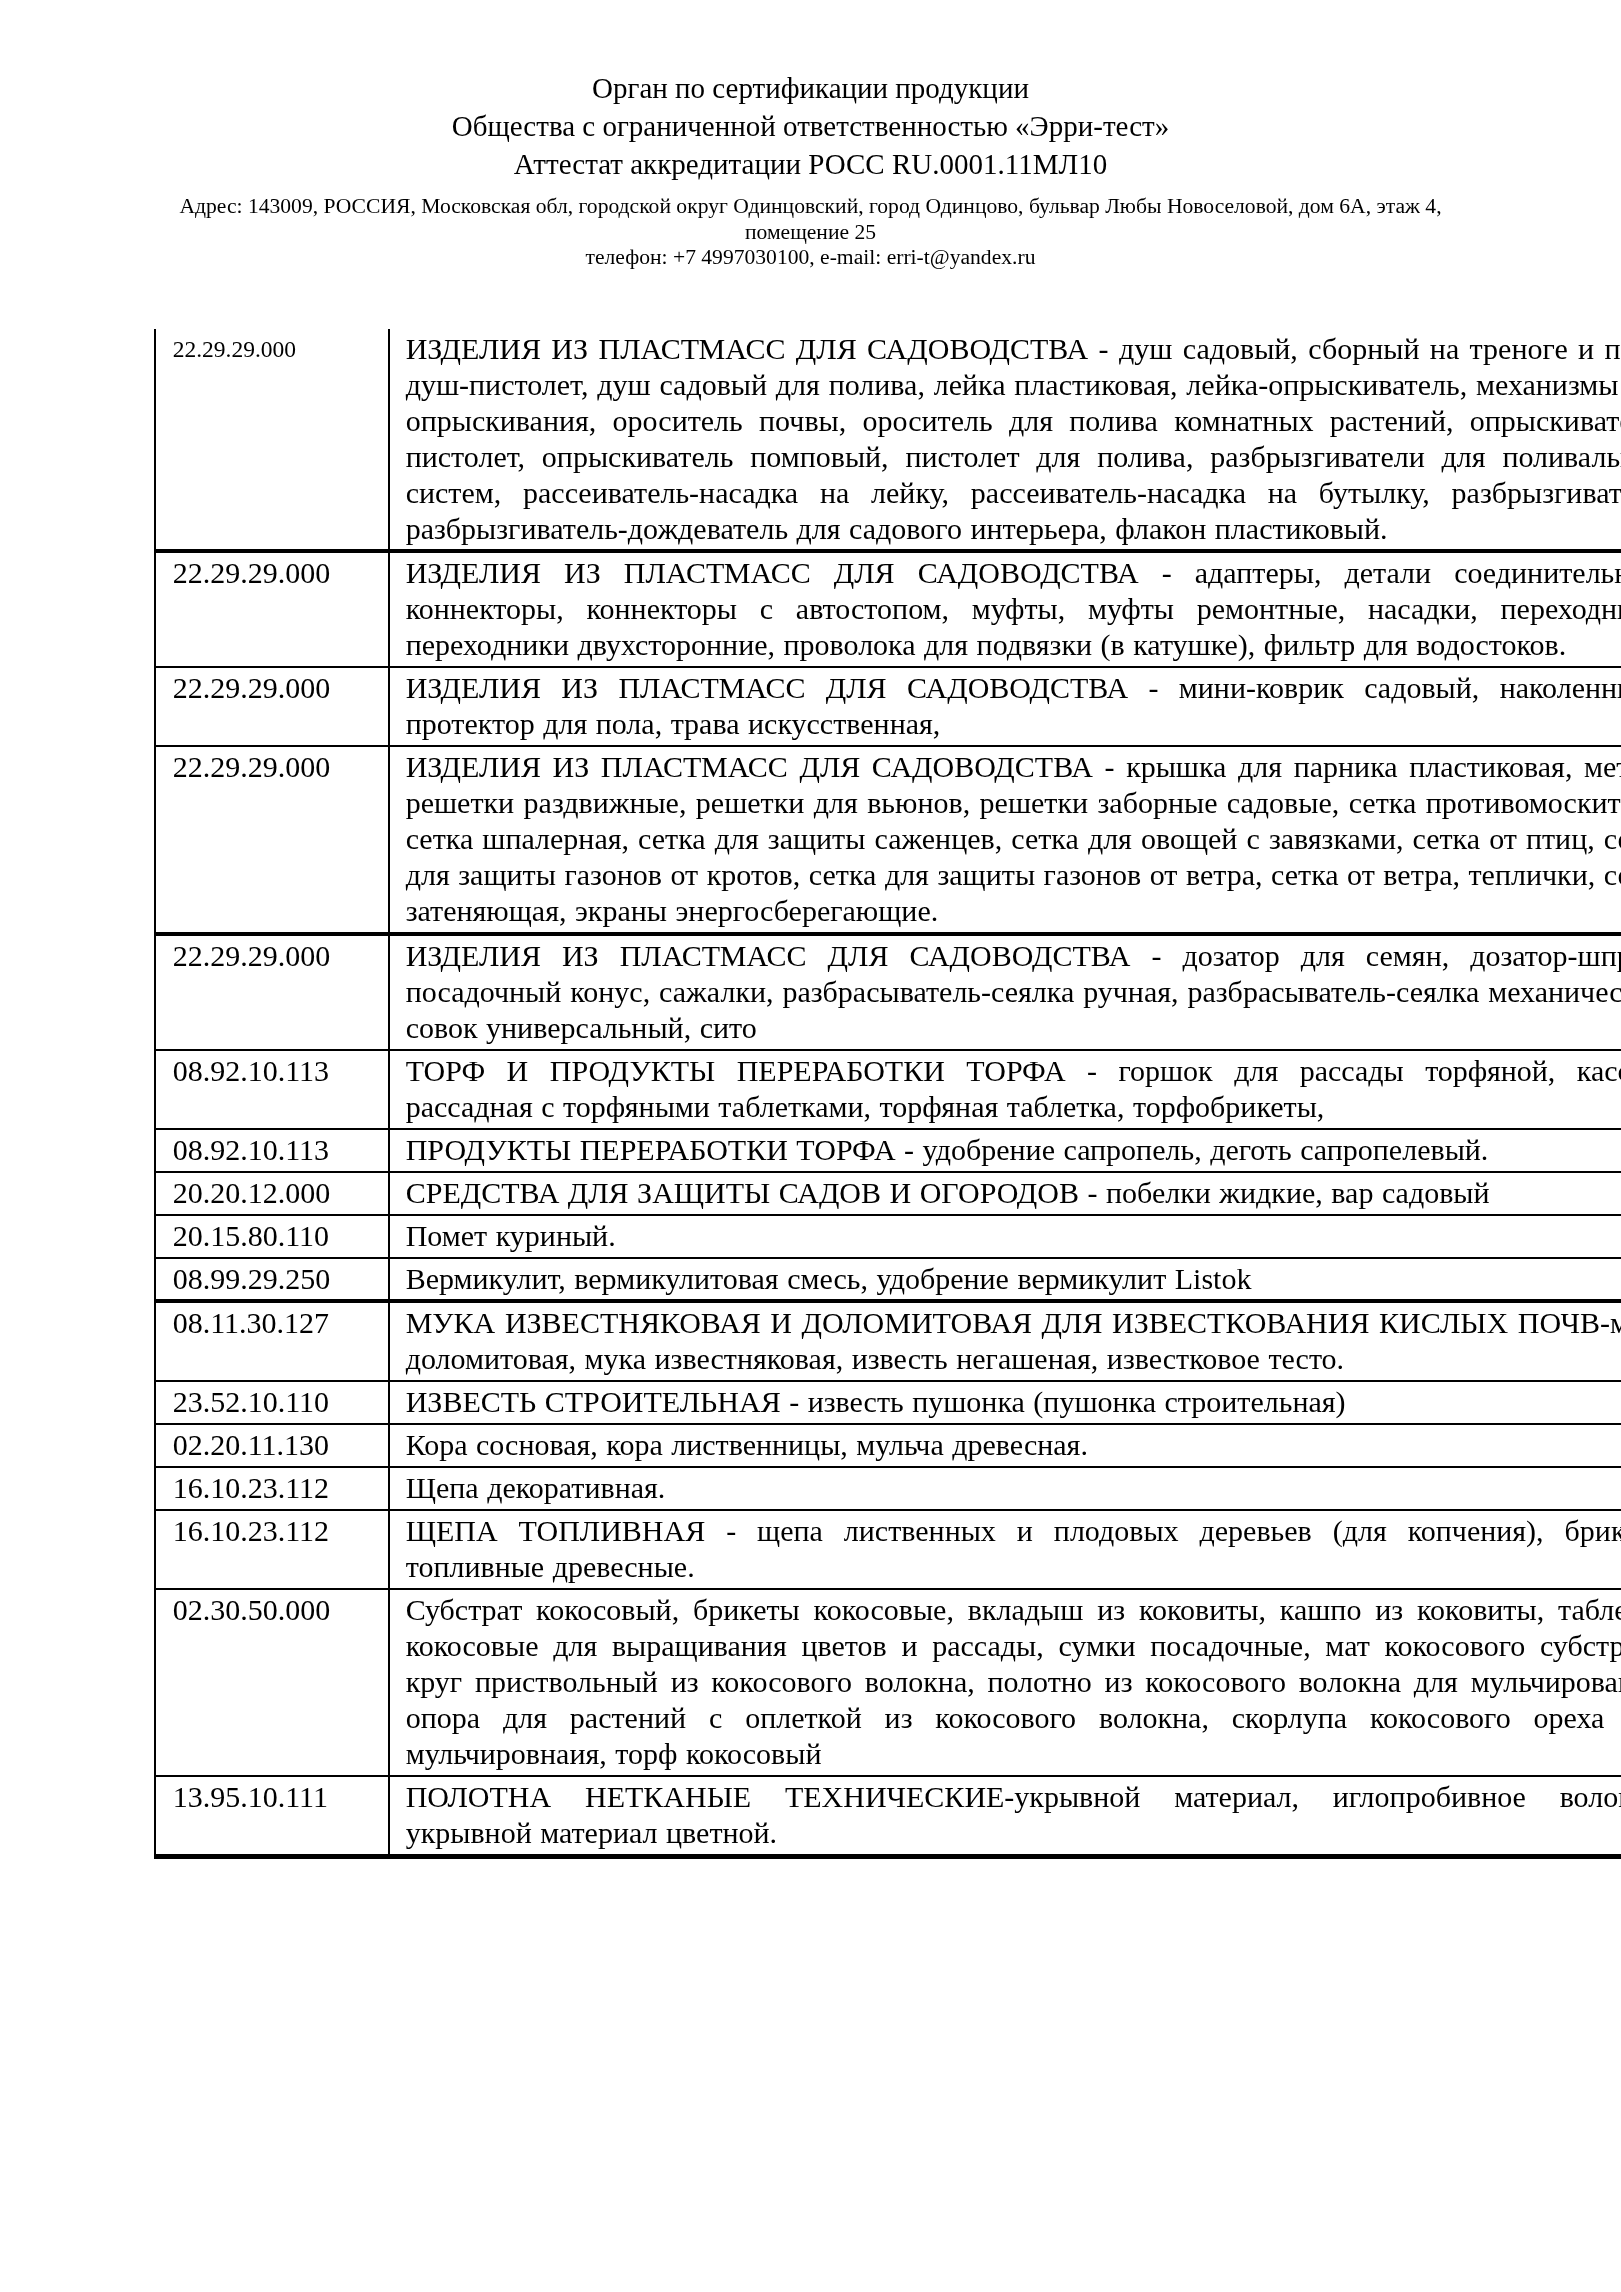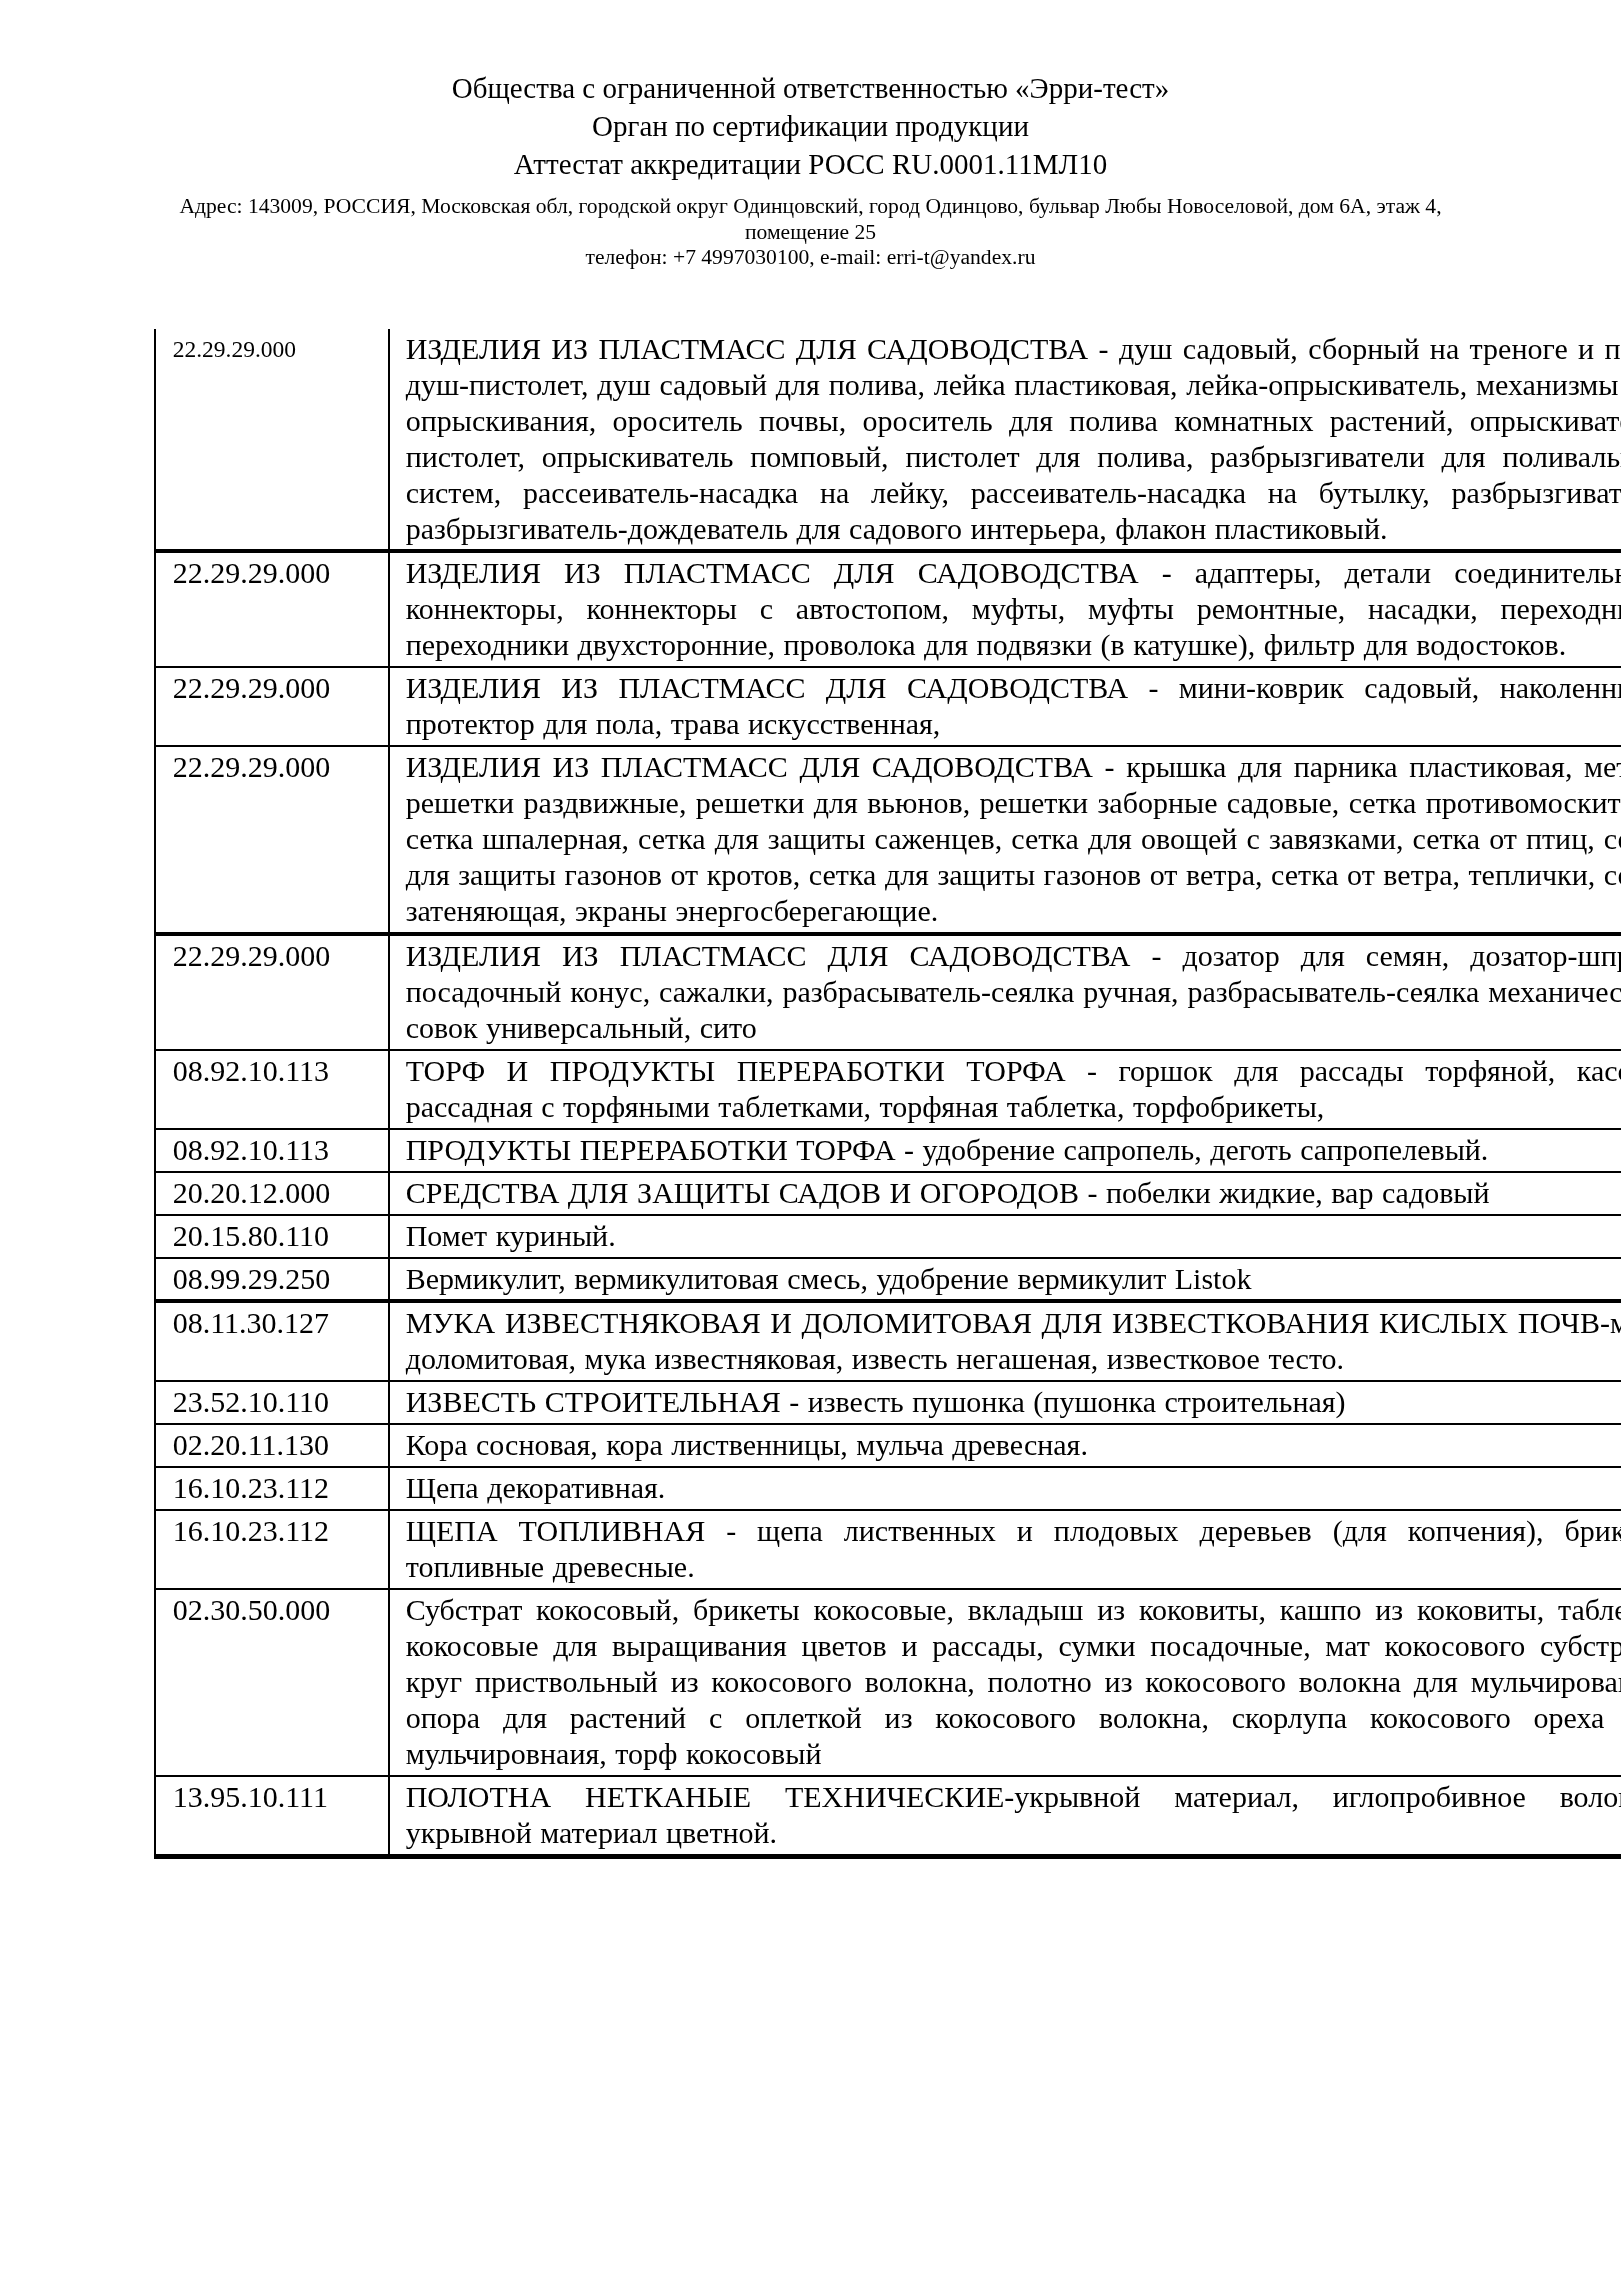--- a/index.html
+++ b/index.html
@@ -41,22 +41,22 @@
   tr:first-child td { border-top: 0; }
   tr:first-child td.code { font-size: 23.5px; }
   tr:nth-child(2) td, tr:nth-child(5) td, tr:nth-child(11) td { border-top-width: 4.9px; }
   tr:last-child td { border-bottom-width: 5.9px; }
 </style>
 </head>
 <body>
 
 <div class="page">
   <div class="header">
+    <div class="title-line">Орган по сертификации продукции</div>
     <div class="title-line">Общества с ограниченной ответственностью «Эрри-тест»</div>
-    <div class="title-line">Орган по сертификации продукции</div>
     <div class="title-line">Аттестат аккредитации РОСС RU.0001.11МЛ10</div>
     <div class="subblock">
       <div class="sub-line">Адрес: 143009, РОССИЯ, Московская обл, городской округ Одинцовский, город Одинцово, бульвар Любы Новоселовой, дом 6А, этаж 4,</div>
       <div class="sub-line">помещение 25</div>
       <div class="sub-line">телефон: +7 4997030100, e-mail: erri-t@yandex.ru</div>
     </div>
   </div>
 
   <table class="products">
     <colgroup>

